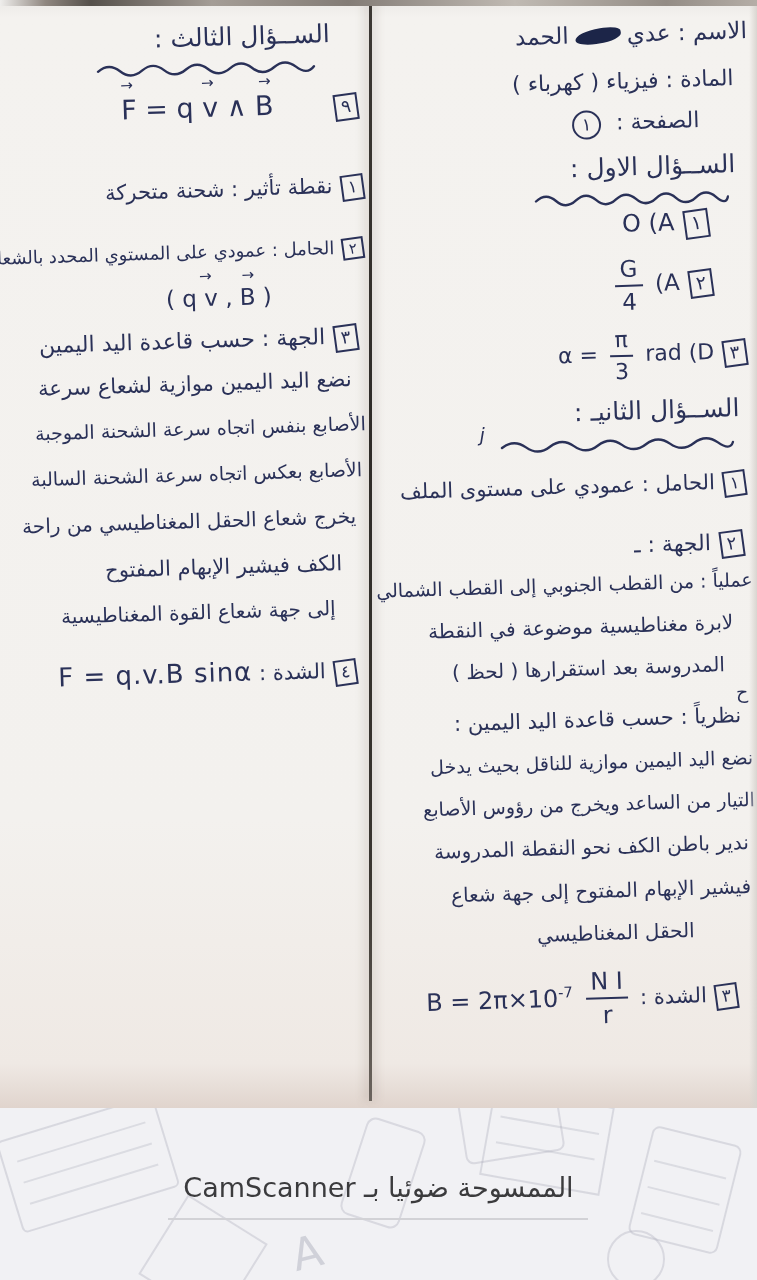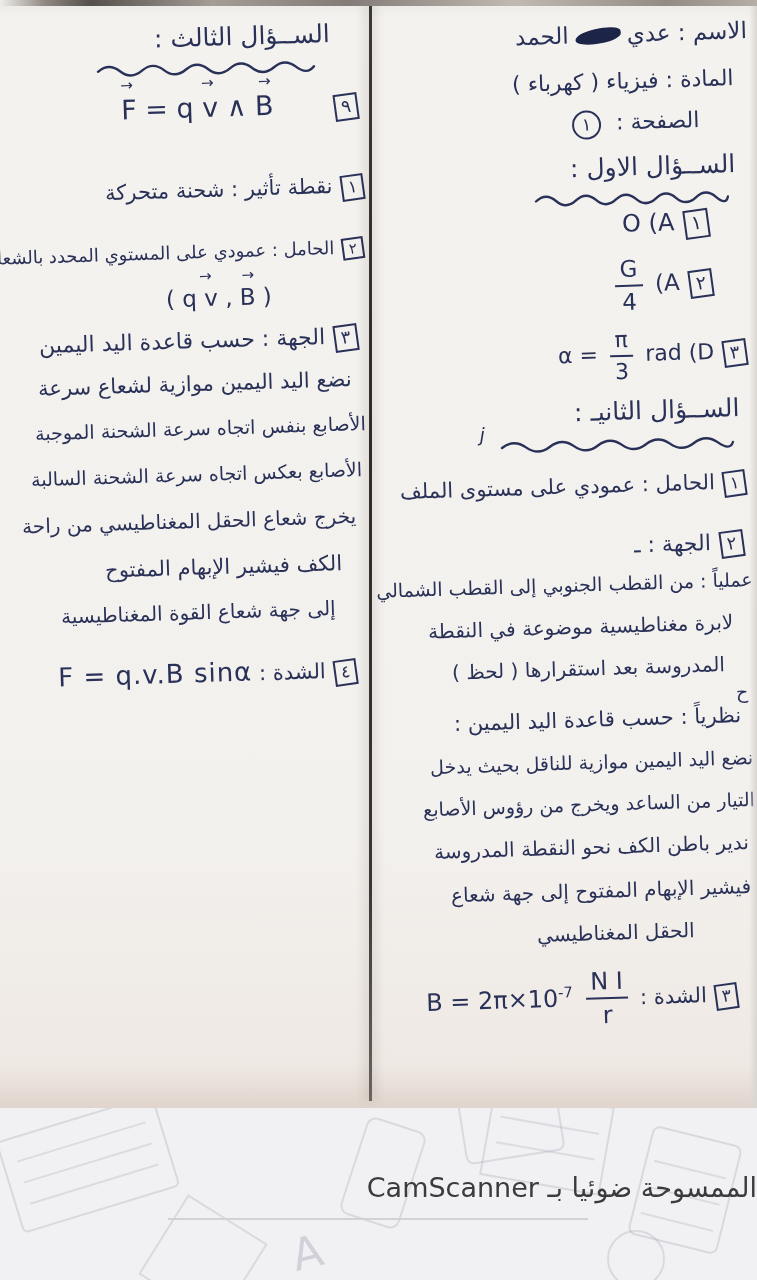--- a/index.html
+++ b/index.html
@@ -103,21 +103,21 @@
   .l11{top:550px;right:26px;font-size:21px;}
   .l12{top:596px;right:32px;font-size:20px;}
   .l13{top:652px;right:8px;font-size:21px;}
   .l13 .formula{font-size:26px;margin-left:20px;letter-spacing:1px;}
   
   .footer{
     position:absolute;left:0;top:1108px;width:757px;height:172px;
     background:#f1f1f4;overflow:hidden;
   }
   .footer-text{
-    position:absolute;top:64px;left:0;width:100%;
+    position:absolute;top:64px;left:0;width:100%;text-align:center;
     font-size:27px;color:#3b3b3d;direction:rtl;
   }
   .footer-underline{
     position:absolute;top:110px;left:168px;width:420px;height:2px;background:#d2d2d6;
   }
   .doodle{position:absolute;border:2px solid rgba(168,170,184,.42);opacity:.8;}
   .doodle .dl{position:absolute;left:8%;right:8%;height:0;border-top:2px solid rgba(168,170,184,.38);}
   .doodle-letter{
     position:absolute;left:292px;bottom:2px;font-size:44px;color:rgba(168,170,184,.45);
     transform:rotate(-14deg);border:none;

